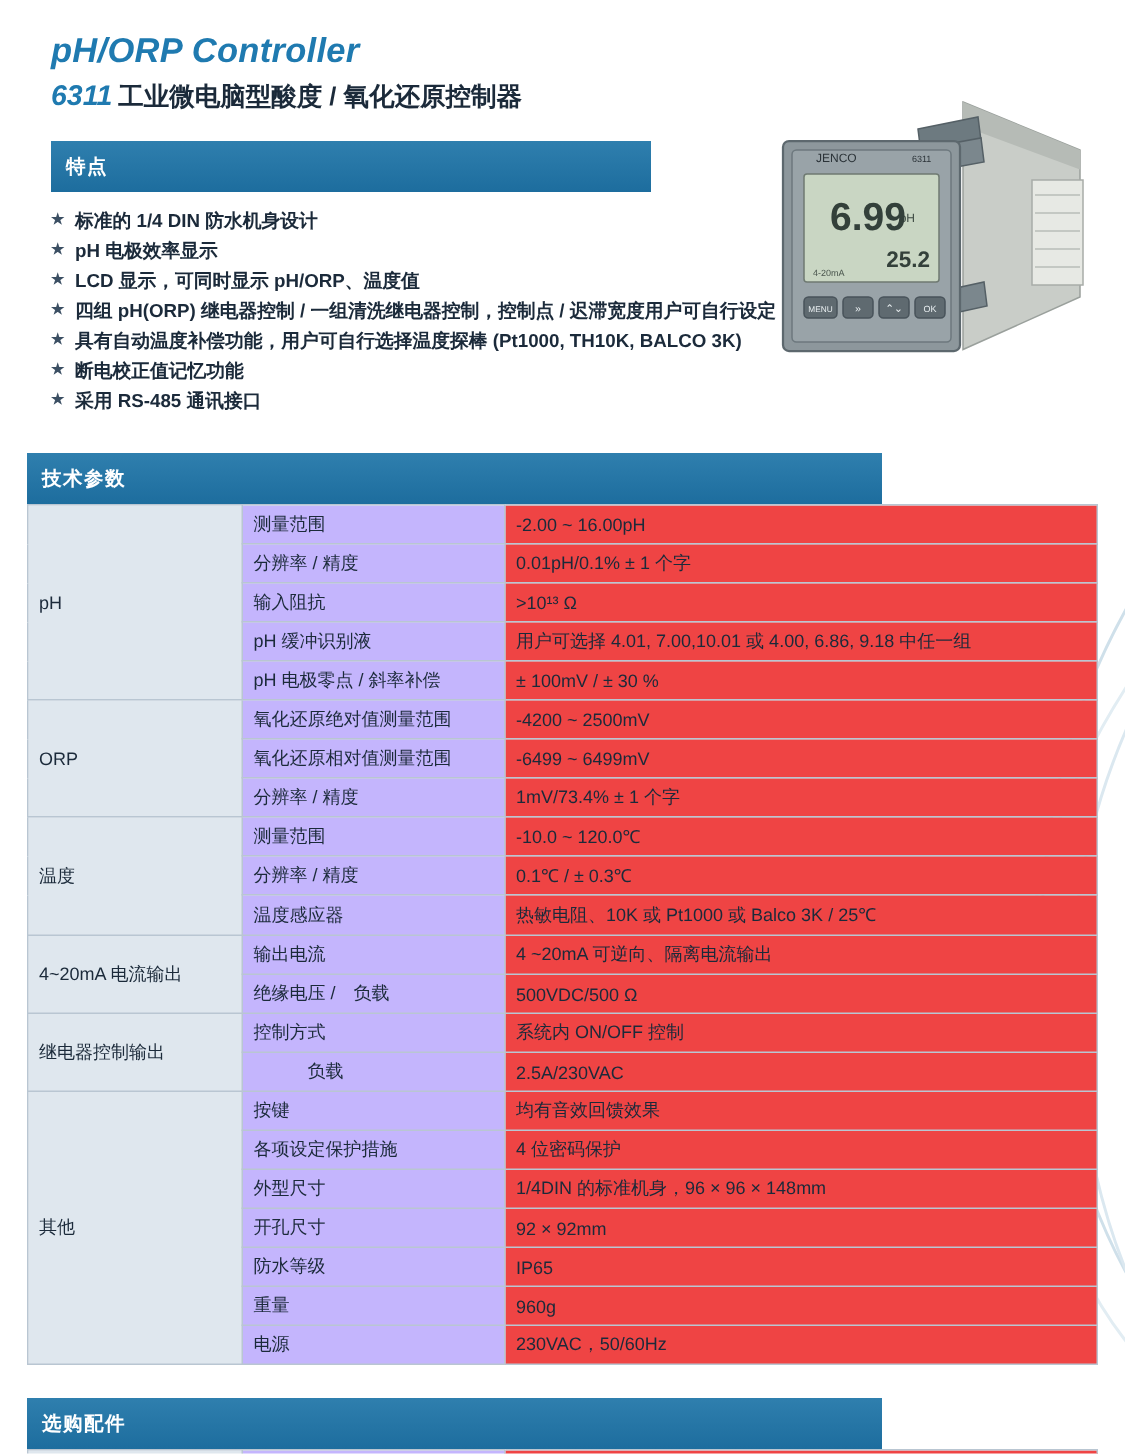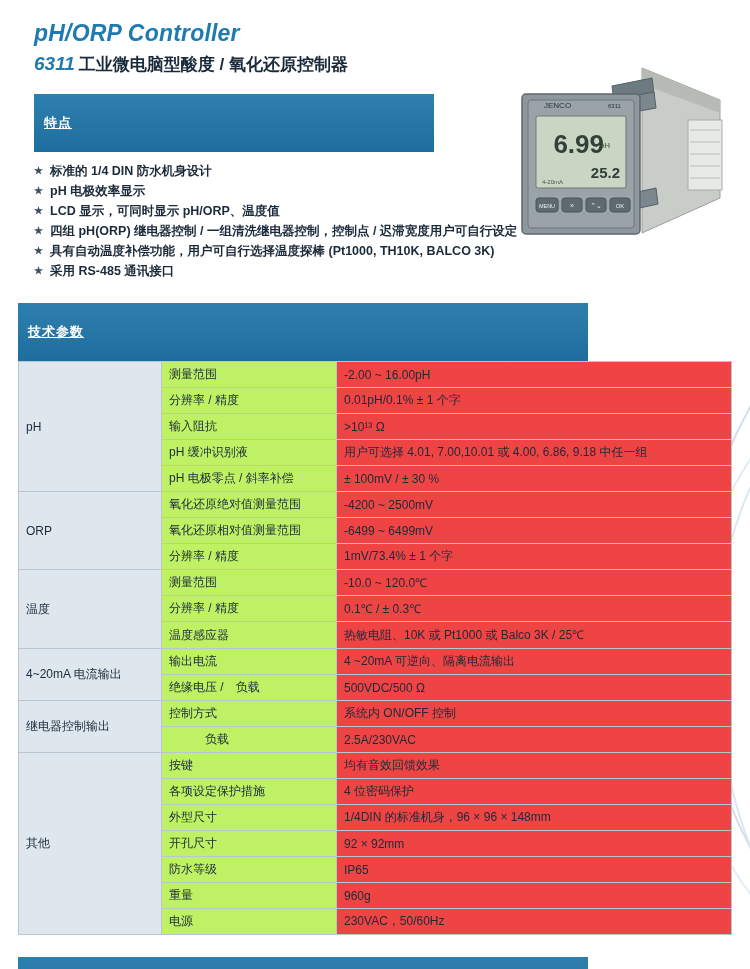--- a/index.html
+++ b/index.html
@@ -61,25 +61,24 @@
     font-weight: bold;
     font-size: 19px;
     margin-right: 4px;
   }
 
   .bar-heading {
     background: linear-gradient(to bottom, #2f7fae, #1d6d9e);
     color: #ffffff;
     font-size: 13px;
     font-weight: bold;
-    padding: 20px 10px;
+    padding: 8px 10px;
     width: 400px;
     box-sizing: border-box;
     letter-spacing: 1px;
-    text-decoration: underline;
   }
   .bar-heading.wide {
     width: 570px;
   }
 
   .feature-list {
     list-style: none;
     margin: 9px 0 0 0;
     padding: 0;
     font-size: 12.5px;
@@ -126,21 +125,21 @@
     vertical-align: middle;
     color: #1b2a3a;
     height: 17px;
   }
   td.cat {
     background: #dfe7ee;
     width: 128px;
     font-size: 12px;
   }
   td.param {
-    background: #bef264;
+    background: #c4b5fd;
     width: 160px;
     margin-top: 12px;
   }
   td.val {
     background: #ef4444;
   }
   .nowrap { white-space: nowrap; }
 </style>
 </head>
 <body>
@@ -161,20 +160,21 @@
     </div>
 
     <div class="bar-heading">特点</div>
 
     <ul class="feature-list">
       <li>标准的 1/4 DIN 防水机身设计</li>
       <li>pH 电极效率显示</li>
       <li>LCD 显示，可同时显示 pH/ORP、温度值</li>
       <li>四组 pH(ORP) 继电器控制 / 一组清洗继电器控制，控制点 / 迟滞宽度用户可自行设定</li>
       <li>具有自动温度补偿功能，用户可自行选择温度探棒 (Pt1000, TH10K, BALCO 3K)</li>
+      <li>断电校正值记忆功能</li>
       <li>采用 RS-485 通讯接口</li>
     </ul>
 
     <div class="product">
       <svg width="240" height="220" viewBox="0 0 240 220">
 
         <polygon points="150,30 228,62 228,160 150,195" fill="#c9cdc8" stroke="#9aa09c" stroke-width="1"></polygon>
         <polygon points="150,30 228,62 228,75 150,46" fill="#b6bbb6"></polygon>
         <rect x="196" y="82" width="34" height="70" fill="#e7e9e4" stroke="#a8aca8" stroke-width="1"></rect>
         <line x1="198" y1="92" x2="228" y2="92" stroke="#b9bdb8"></line>

